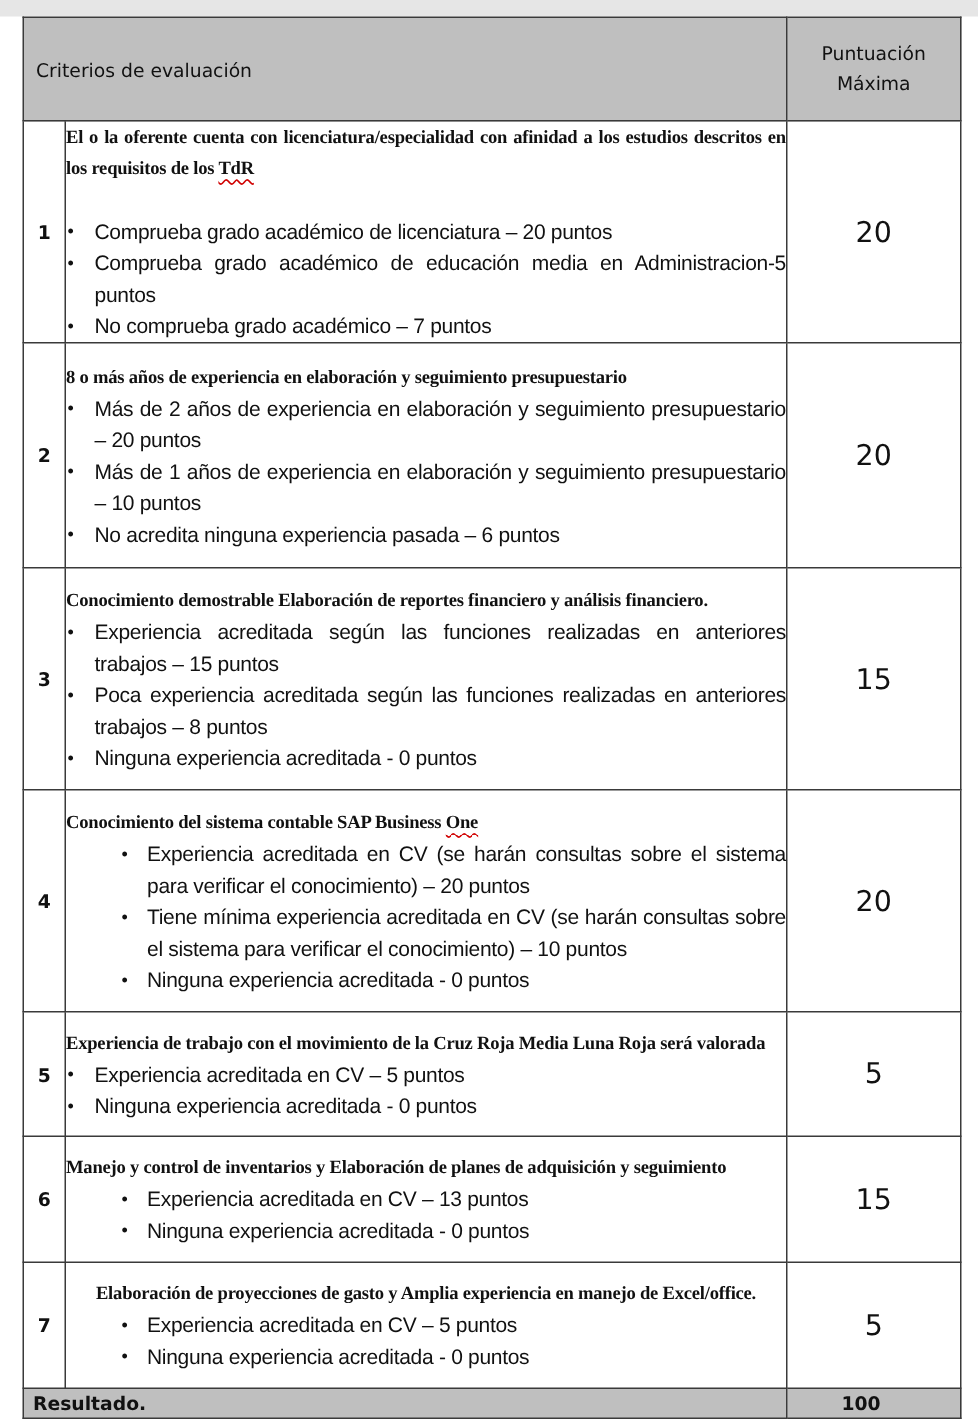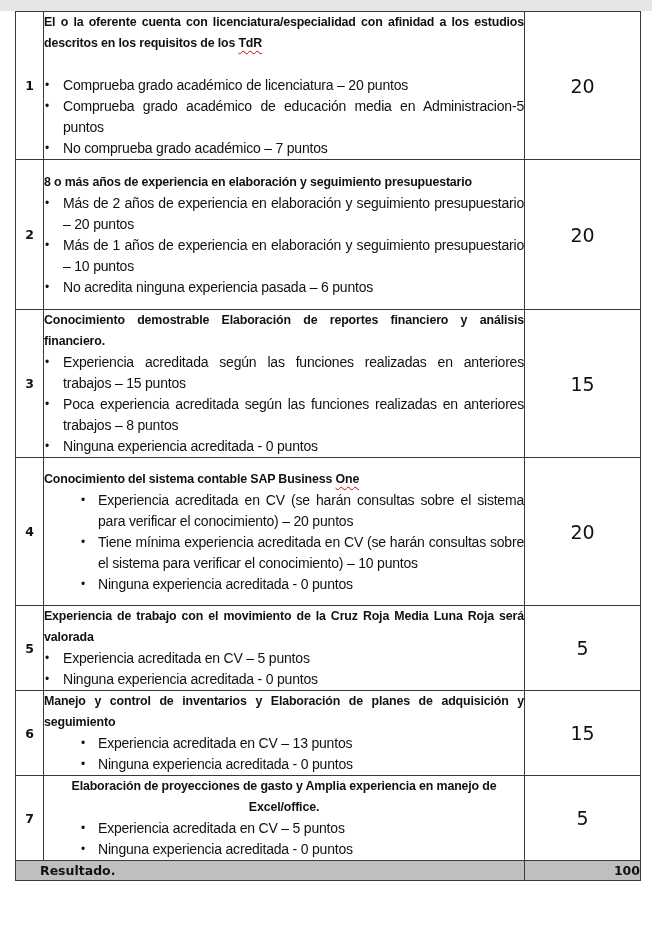--- a/index.html
+++ b/index.html
@@ -18,21 +18,21 @@
   table.eval col.c-num { width:28px; }
   table.eval col.c-crit { width:481px; }
   table.eval col.c-pts { width:116px; }
   .hdr td { background:#bfbfbf; height:68px; font-family:"DejaVu Sans", sans-serif; font-size:12.5px; }
   .hdr .h-crit { padding-left:8px; }
   .hdr .h-pts { text-align:center; line-height:20px; }
   .num { text-align:center; font-weight:bold; font-family:"DejaVu Sans", sans-serif; font-size:12.5px; }
   .pts { text-align:center; font-size:19px; font-family:"DejaVu Sans", sans-serif; }
   .crit { padding:2px 8px 0 9px; }
   .title {
-    font-family:Liberation Sans, sans-serif; font-weight:bold; font-size:12.4px; line-height:21px;
+    font-family:Liberation Serif, serif; font-weight:bold; font-size:12.4px; line-height:21px;
     text-align:justify; letter-spacing:-0.15px;
   }
   .squig { text-decoration:underline wavy #d00000; text-decoration-thickness:1px; text-underline-offset:3px; }
   ul.items { margin:0; padding:0; list-style:none; }
   ul.items li {
     position:relative; font-family:"Liberation Sans", sans-serif; font-size:14px; line-height:21px;
     text-align:justify; letter-spacing:-0.2px;
   }
   ul.items li .bullet { position:absolute; top:0; font-size:12px; }
   ul.lvl1 li { padding-left:19px; }
@@ -41,35 +41,42 @@
   ul.lvl2 li .bullet { left:37px; }
   .spacer { height:21px; }
   .r1 td { height:139px; }
   .r2 td { height:149px; }
   .r3 td { height:147px; }
   .r4 td { height:147px; }
   .r5 td { height:82px; }
   .r6 td { height:83px; }
   .r7 td { height:83px; }
   .res td { background:#bfbfbf; height:19px; font-family:"DejaVu Sans", sans-serif; font-weight:bold; font-size:12.5px; }
-  .res .res-label { padding-left:24px; }
-  .res .res-total { text-align:right; }
+  .res .res-label { padding-left:6px; }
+  .res .res-total { text-align:left;padding-left:36px; }
 </style>
 </head>
 <body>
 
 <div class="topstrip"></div>
 
 <table class="eval">
   <colgroup>
       <col class="c-num">
       <col class="c-crit">
       <col class="c-pts">
     </colgroup>
   <tbody>
+      <tr class="hdr">
+    <td colspan="2" class="h-crit">Criterios de evaluación</td>
+    <td class="h-pts">
+      <div>Puntuación</div>
+      <div>Máxima</div>
+    </td>
+  </tr>
 
   <tr class="r1">
     <td class="num">1</td>
     <td class="crit">
       <div class="title"><span>El o la oferente cuenta con licenciatura/especialidad con afinidad a los estudios descritos en los requisitos de los </span><span class="squig">TdR</span></div>
       <div class="spacer"></div>
       <ul class="items lvl1">
         <li><span class="bullet">•</span><span>Comprueba grado académico de licenciatura – 20 puntos</span></li>
         <li><span class="bullet">•</span><span>Comprueba grado académico de educación media en Administracion-5 puntos</span></li>
         <li><span class="bullet">•</span><span>No comprueba grado académico – 7 puntos</span></li>

